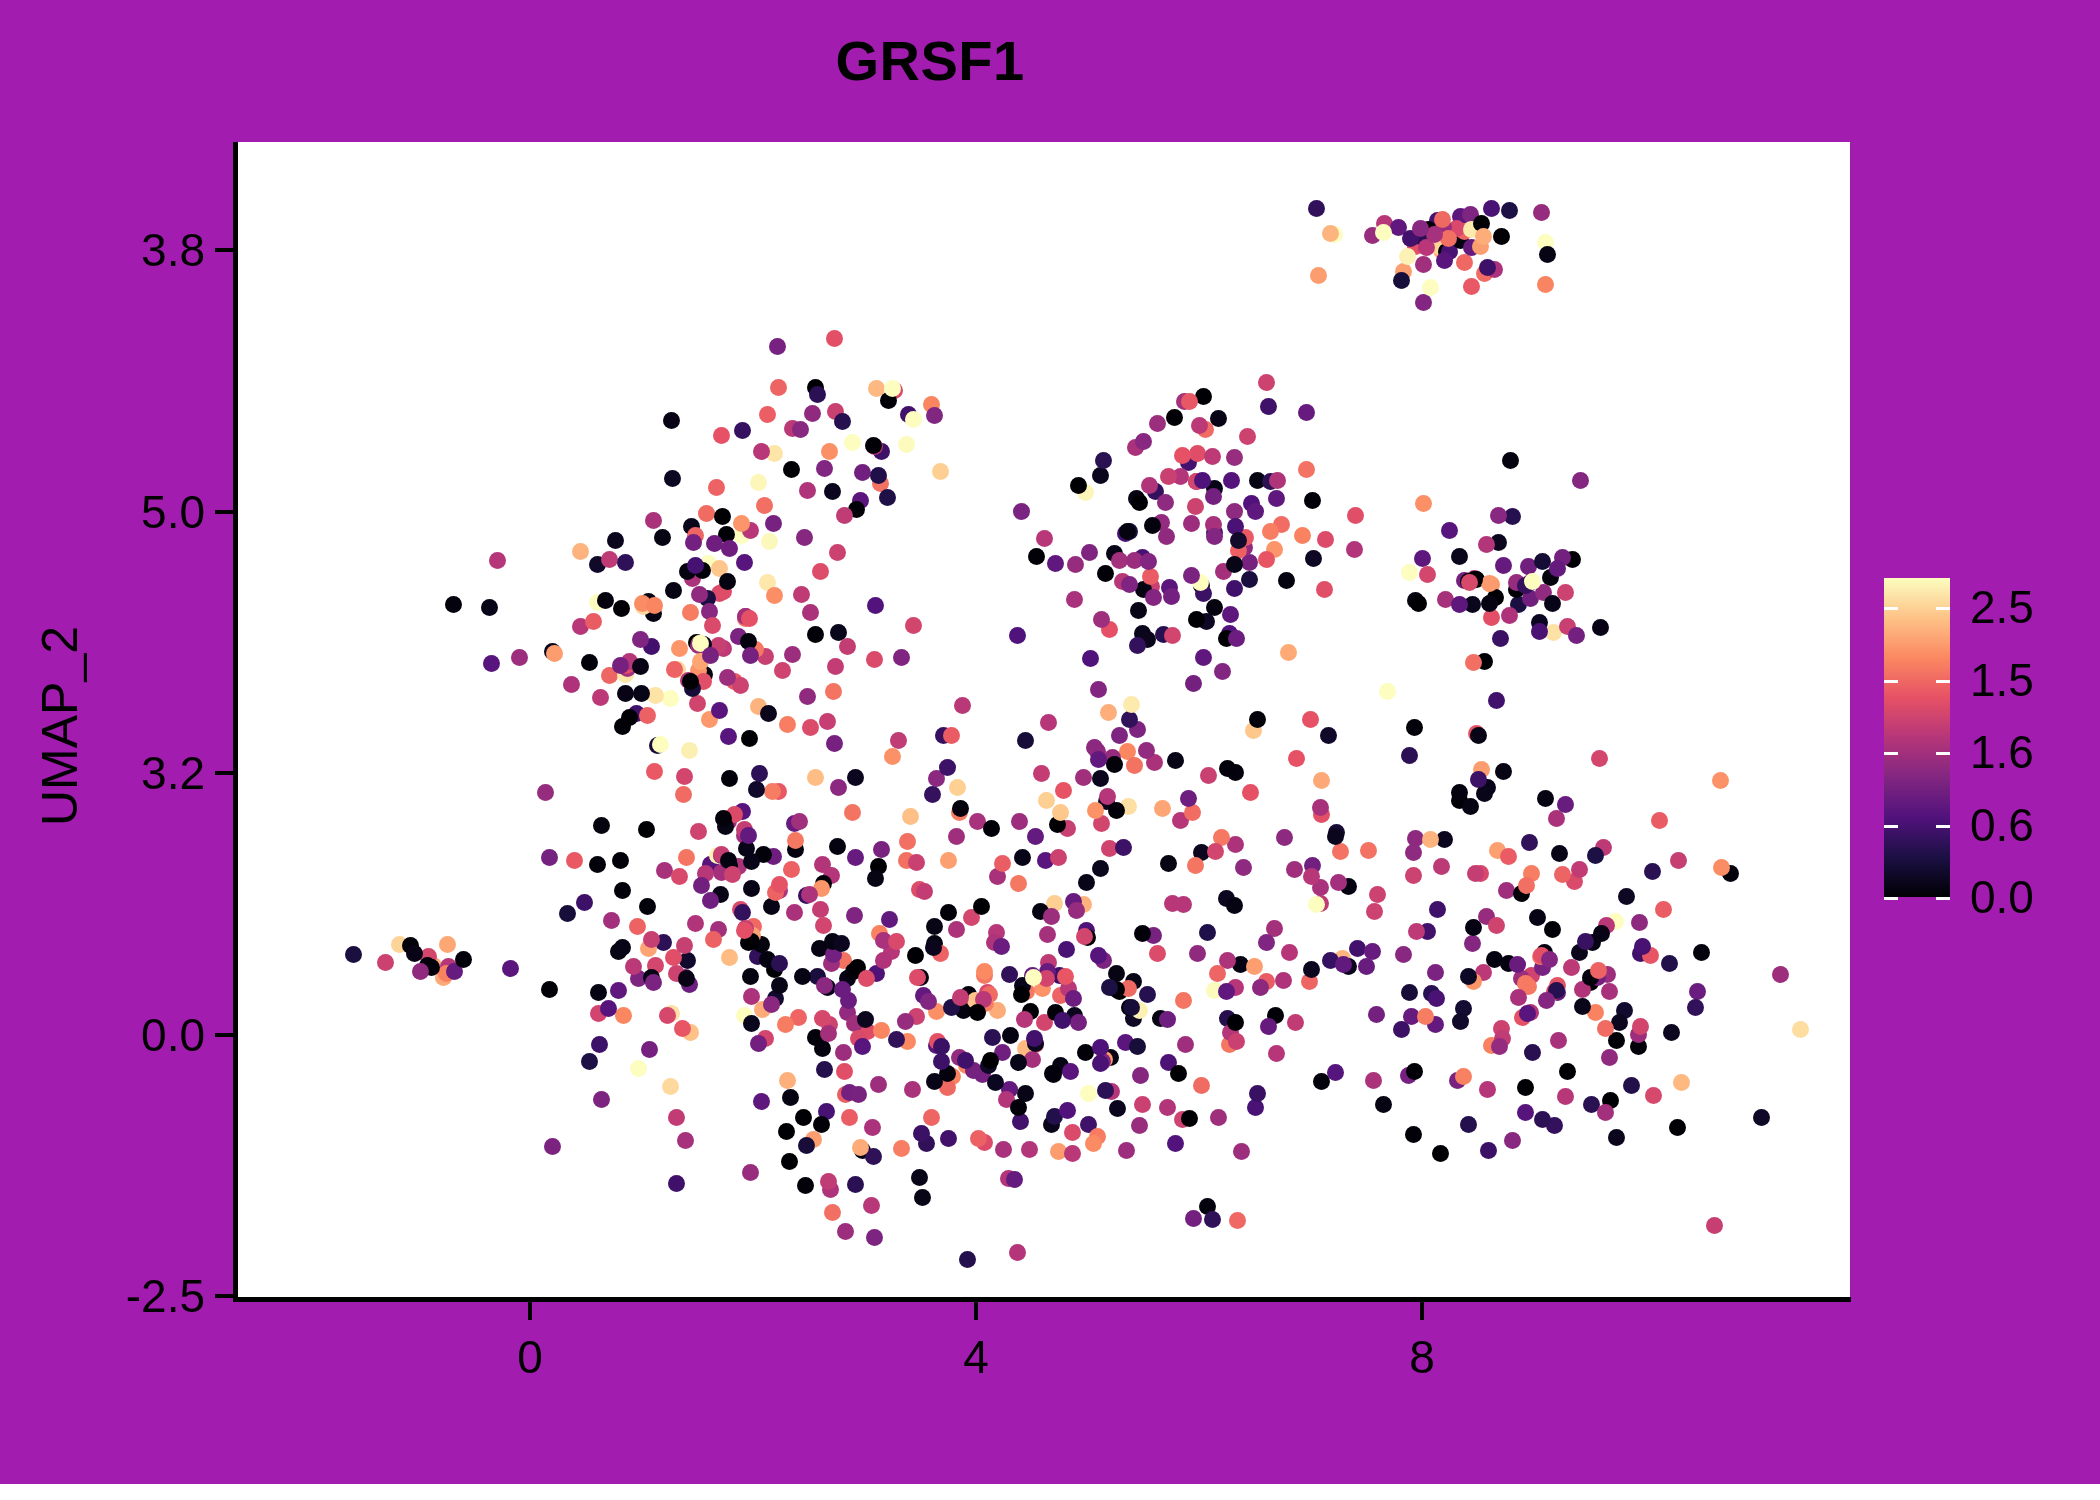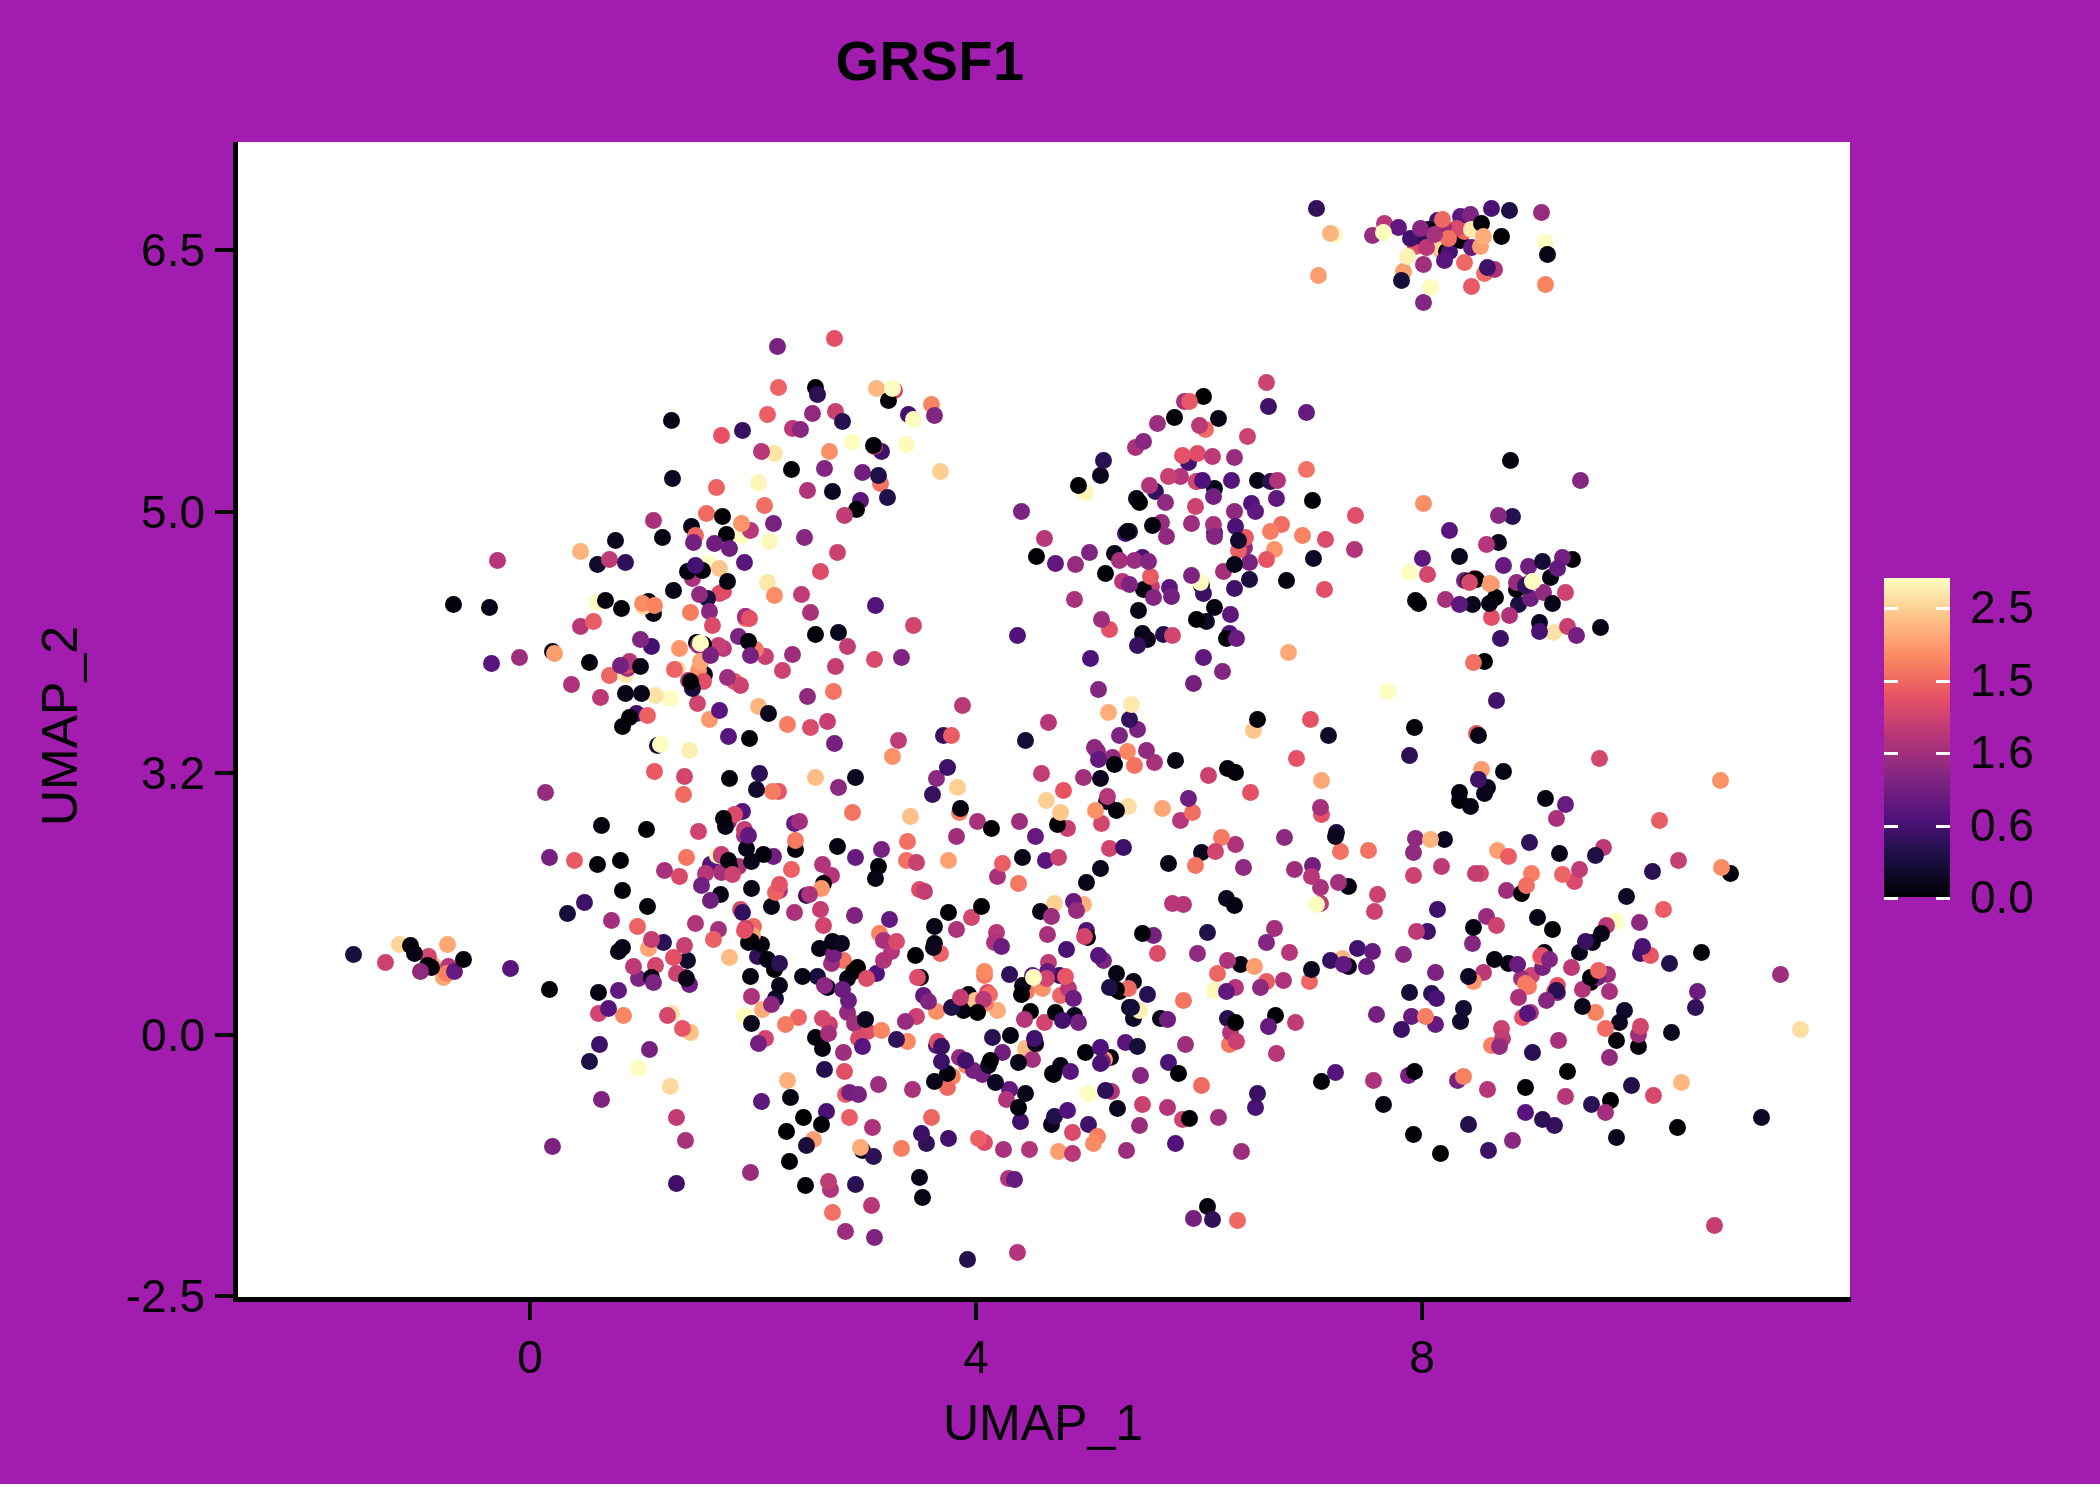--- a/index.html
+++ b/index.html
@@ -1293,32 +1293,31 @@
   <div id="y-ticks">
       <div class="ytick-mark" style="top: 1294.1px;"></div>
       <div class="ylab" style="left: 5px; top: 1273.1px;">-2.5</div>
       <div class="ytick-mark" style="top: 1032.6px;"></div>
       <div class="ylab" style="left: 5px; top: 1011.6px;">0.0</div>
       <div class="ytick-mark" style="top: 771.1px;"></div>
       <div class="ylab" style="left: 5px; top: 750.1px;">3.2</div>
       <div class="ytick-mark" style="top: 509.6px;"></div>
       <div class="ylab" style="left: 5px; top: 488.6px;">5.0</div>
       <div class="ytick-mark" style="top: 248.1px;"></div>
-      <div class="ylab" style="left: 5px; top: 227.1px;">6.5</div>
+      <div class="ylab" style="left: 5px; top: 227.1px;">3.8</div>
     </div>
   <div id="x-ticks">
       <div class="xtick-mark" style="left: 528px;"></div>
       <div class="xlab" style="left: 430px; top: 1334px;">0</div>
       <div class="xtick-mark" style="left: 974px;"></div>
       <div class="xlab" style="left: 876px; top: 1334px;">4</div>
       <div class="xtick-mark" style="left: 1420px;"></div>
       <div class="xlab" style="left: 1322px; top: 1334px;">8</div>
     </div>
 
-  <div id="xaxis-title">UMAP_1</div>
   <div id="yaxis-title">UMAP_2</div>
 
   <div id="legend">
     <div id="legend-bar" style="background: linear-gradient(to top, rgb(0, 0, 4), rgb(28, 16, 68), rgb(81, 18, 124), rgb(130, 38, 129), rgb(182, 54, 121), rgb(230, 81, 101), rgb(251, 136, 97), rgb(254, 194, 135), rgb(252, 253, 191));"></div>
   <div class="legend-tick-left" style="top: 319px;"></div>
       <div class="legend-tick-right" style="top: 319px;"></div>
       <div class="legend-tick-left" style="top: 246.5px;"></div>
       <div class="legend-tick-right" style="top: 246.5px;"></div>
       <div class="legend-tick-left" style="top: 174px;"></div>
       <div class="legend-tick-right" style="top: 174px;"></div>

